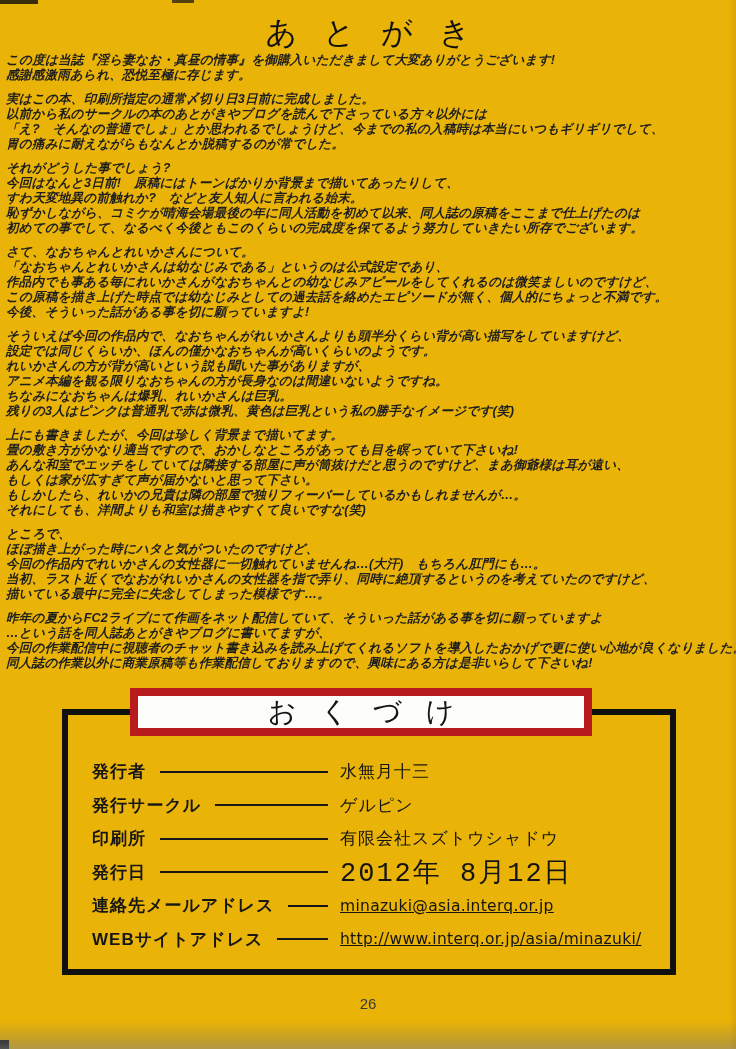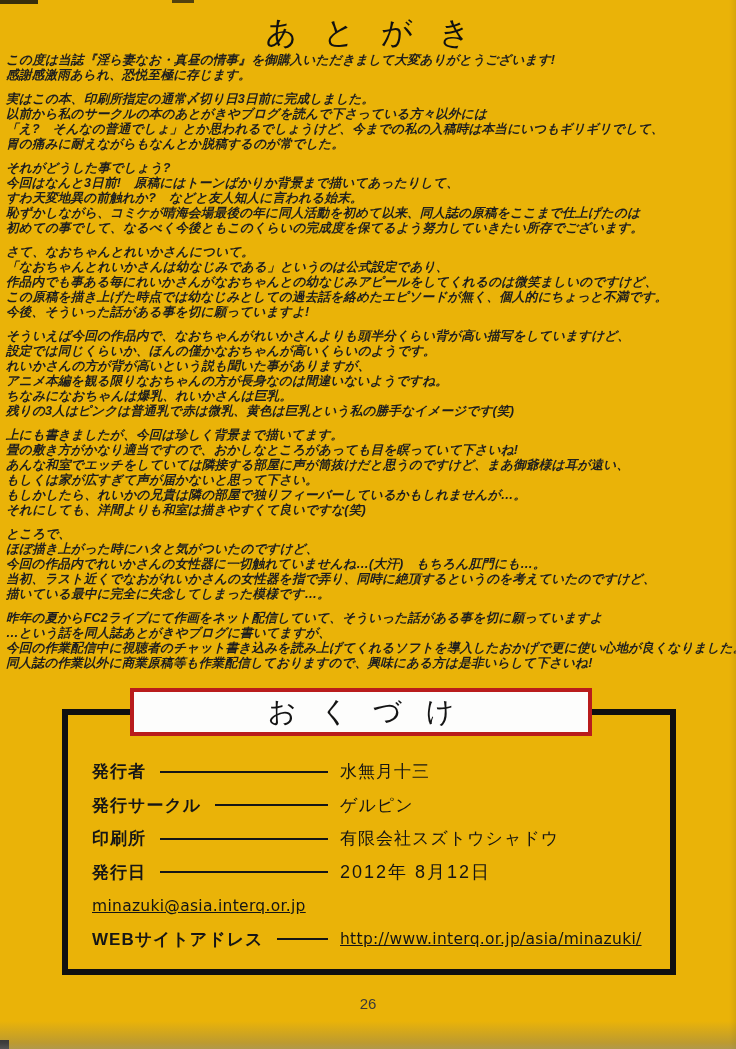--- a/index.html
+++ b/index.html
@@ -42,21 +42,21 @@
   .colophon-outer{
     position:absolute;left:62px;top:709px;
     width:614px;height:266px;
     border:6px solid #101010;
     box-sizing:border-box;
     background:transparent;
   }
   .colophon-title-box{
     position:absolute;left:130px;top:688px;
     width:462px;height:48px;
-    border:4px solid #b91c1c;
+    border:8px solid #b91c1c;
     box-sizing:border-box;
     background:#fdfdfc;
     z-index:2;
     display:flex;align-items:center;justify-content:center;
   }
   .colophon-title{
     font-family:"Liberation Serif","DejaVu Serif",serif;
     font-size:28px;
     letter-spacing:24px;
     padding-left:24px;
@@ -82,22 +82,22 @@
     flex:1;height:0;
     border-top:2.5px solid #161616;
     margin:0 12px 0 14px;
   }
   .cvalue{
     font-size:17px;font-weight:400;
     white-space:nowrap;color:#141414;
     letter-spacing:1px;
   }
   .cvalue.v-date{
-    font-family:Liberation Sans, sans-serif;
-    font-size:18px;font-weight:400;letter-spacing:2px;
+    font-family:Liberation Mono, monospace;
+    font-size:27px;font-weight:400;letter-spacing:2px;
   }
   .cvalue.v-net{
     font-size:15.5px;font-weight:400;letter-spacing:0.3px;
     font-family:"DejaVu Sans","Liberation Sans",sans-serif;
     text-decoration:underline;
   }
   
   .page-number{
     position:absolute;top:995px;left:0;right:0;
     text-align:center;
@@ -208,20 +208,24 @@
           <span class="cvalue">有限会社スズトウシャドウ</span>
         </div>
         <div class="crow">
           <div class="crow-left">
             <span class="clabel">発行日</span>
             <span class="crule"></span>
           </div>
           <span class="cvalue v-date">2012年 8月12日</span>
         </div>
         <div class="crow">
+          <div class="crow-left">
+            <span class="clabel">連絡先メールアドレス</span>
+            <span class="crule"></span>
+          </div>
           <span class="cvalue v-net">minazuki@asia.interq.or.jp</span>
         </div>
         <div class="crow">
           <div class="crow-left">
             <span class="clabel">WEBサイトアドレス</span>
             <span class="crule"></span>
           </div>
           <span class="cvalue v-net">http://www.interq.or.jp/asia/minazuki/</span>
         </div>
       </div>

